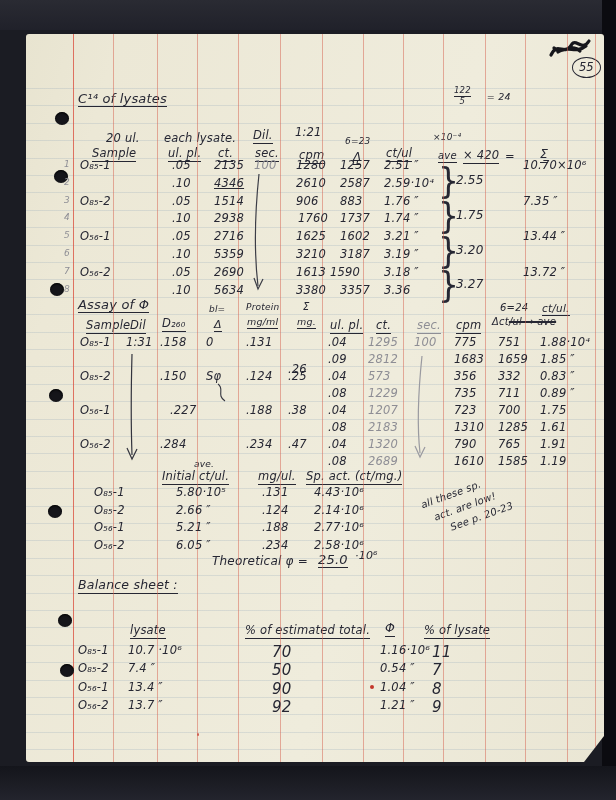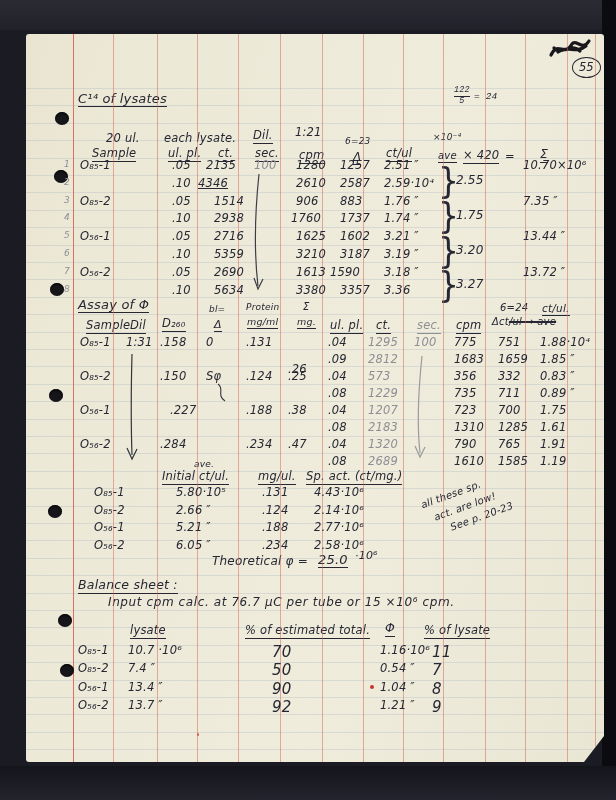--- a/index.html
+++ b/index.html
@@ -32,21 +32,21 @@
   .pencil{color:var(--pencil);}
   .sm{font-size:9px;}
   .big{font-size:15px;}
   .u{border-bottom:1.2px solid var(--ink);padding-bottom:1px;}
   .u-p{border-bottom-color:var(--pencil);}
   .strike{text-decoration:line-through;text-decoration-thickness:2px;}
   .brace{position:absolute;font-size:33px;font-style:normal;color:var(--ink);
       transform:scaleY(1.05);transform-origin:center;}
   .circ{position:absolute;border:1.6px solid var(--ink);border-radius:50%;
       padding:2px 6px 3px 6px;font-size:11.5px;font-style:italic;color:var(--ink);}
-  .frac-wrap{display:flex;align-items:center;gap:4px;font-size:9.5px;font-family:Liberation Mono, monospace;}
+  .frac-wrap{display:flex;align-items:center;gap:16px;font-size:9.5px;}
   .frac{display:inline-flex;flex-direction:column;text-align:center;font-size:8.5px;line-height:1.15;}
   .frac .den{border-top:1px solid var(--ink);}
   .note-diag{position:absolute;transform:rotate(-20deg);font-size:10px;line-height:1.55;
       color:var(--ink);font-style:italic;letter-spacing:.2px;}
   .dot{position:absolute;border-radius:50%;background:var(--accent);}
   svg{position:absolute;overflow:visible;}
 </style>
 </head>
 <body>
 
@@ -154,21 +154,20 @@
     <div>all these sp.</div>
     <div style="margin-left:8px">act. are low!</div>
     <div style="margin-left:20px">See p. 20-23</div>
   </div>
 
   <span class="hw" style="left:186px;top:521px;font-size:12px">Theoretical φ =</span>
   <span class="hw u" style="left:292px;top:519px;font-size:13px">25.0</span>
   <span class="hw" style="left:329px;top:516px;font-size:11px">·10⁶</span>
 
   <span class="hw u" style="left:52px;top:545px;font-size:12.5px">Balance sheet :</span>
-  <span class="hw" style="left:82px;top:562px;font-size:12px;letter-spacing:.6px">Input cpm calc. at 76.7 μC per tube or 15 ×10⁶ cpm.</span>
 
   <span class="hw u" style="left:104px;top:591px">lysate</span>
   <span class="hw u" style="left:219px;top:591px">% of estimated total.</span>
   <span class="hw u" style="left:359px;top:588px;font-size:12.5px">Φ</span>
   <span class="hw u" style="left:398px;top:591px">% of lysate</span>
 
   <div id="t-bal"></div>
 
   <span class="dot" style="left:344px;top:651px;width:4px;height:4px"></span>
   <span class="dot" style="left:171px;top:699px;width:2px;height:3px;opacity:.8"></span>
@@ -189,44 +188,44 @@
     <div class="hole" style="left: 29px; top: 78px;"></div>
     <div class="hole" style="left: 28px; top: 136px;"></div>
     <div class="hole" style="left: 24px; top: 249px;"></div>
     <div class="hole" style="left: 23px; top: 355px;"></div>
     <div class="hole" style="left: 22px; top: 471px;"></div>
     <div class="hole" style="left: 32px; top: 580px;"></div>
     <div class="hole" style="left: 34px; top: 630px;"></div>
     <span class="hw cell pencil sm" style="left: 38px; top: 126px;">1</span>
     <span class="hw cell " style="left: 54px; top: 126px;">O₈₅-1</span>
     <span class="hw cell " style="left: 146px; top: 126px;">.05</span>
-    <span class="hw cell " style="left: 180px; top: 126px; text-align: right;">2135</span>
+    <span class="hw cell " style="left: 188px; top: 126px; text-align: right;">2135</span>
     <span class="hw cell pencil" style="left: 228px; top: 126px;">100</span>
     <span class="hw cell " style="left: 270px; top: 126px;">1280</span>
     <span class="hw cell " style="left: 314px; top: 126px;">1257</span>
     <span class="hw cell " style="left: 358px; top: 126px;">2.51 ″</span>
     <span class="hw cell " style="left: 497px; top: 126px;">10.70×10⁶</span>
     <span class="hw cell pencil sm" style="left: 38px; top: 143.8px;">2</span>
     <span class="hw cell " style="left: 146px; top: 143.8px;">.10</span>
-    <span class="hw cell " style="left: 172px; top: 143.8px; text-decoration: underline;">4346</span>
+    <span class="hw cell " style="left: 188px; top: 143.8px; text-decoration: underline;">4346</span>
     <span class="hw cell " style="left: 270px; top: 143.8px;">2610</span>
     <span class="hw cell " style="left: 314px; top: 143.8px;">2587</span>
     <span class="hw cell " style="left: 358px; top: 143.8px;">2.59·10⁴</span>
     <span class="hw cell pencil sm" style="left: 38px; top: 161.6px;">3</span>
     <span class="hw cell " style="left: 54px; top: 161.6px;">O₈₅-2</span>
     <span class="hw cell " style="left: 146px; top: 161.6px;">.05</span>
     <span class="hw cell " style="left: 188px; top: 161.6px;">1514</span>
     <span class="hw cell " style="left: 270px; top: 161.6px;">906</span>
     <span class="hw cell " style="left: 314px; top: 161.6px;">883</span>
     <span class="hw cell " style="left: 358px; top: 161.6px;">1.76 ″</span>
     <span class="hw cell " style="left: 497px; top: 161.6px;">7.35 ″</span>
     <span class="hw cell pencil sm" style="left: 38px; top: 179.4px;">4</span>
     <span class="hw cell " style="left: 146px; top: 179.4px;">.10</span>
     <span class="hw cell " style="left: 188px; top: 179.4px;">2938</span>
-    <span class="hw cell " style="left: 265px; top: 179.4px;">1760</span>
+    <span class="hw cell " style="left: 272px; top: 179.4px;">1760</span>
     <span class="hw cell " style="left: 314px; top: 179.4px;">1737</span>
     <span class="hw cell " style="left: 358px; top: 179.4px;">1.74 ″</span>
     <span class="hw cell pencil sm" style="left: 38px; top: 197.2px;">5</span>
     <span class="hw cell " style="left: 54px; top: 197.2px;">O₅₆-1</span>
     <span class="hw cell " style="left: 146px; top: 197.2px;">.05</span>
     <span class="hw cell " style="left: 188px; top: 197.2px;">2716</span>
     <span class="hw cell " style="left: 270px; top: 197.2px;">1625</span>
     <span class="hw cell " style="left: 314px; top: 197.2px;">1602</span>
     <span class="hw cell " style="left: 358px; top: 197.2px;">3.21 ″</span>
     <span class="hw cell " style="left: 497px; top: 197.2px;">13.44 ″</span>

